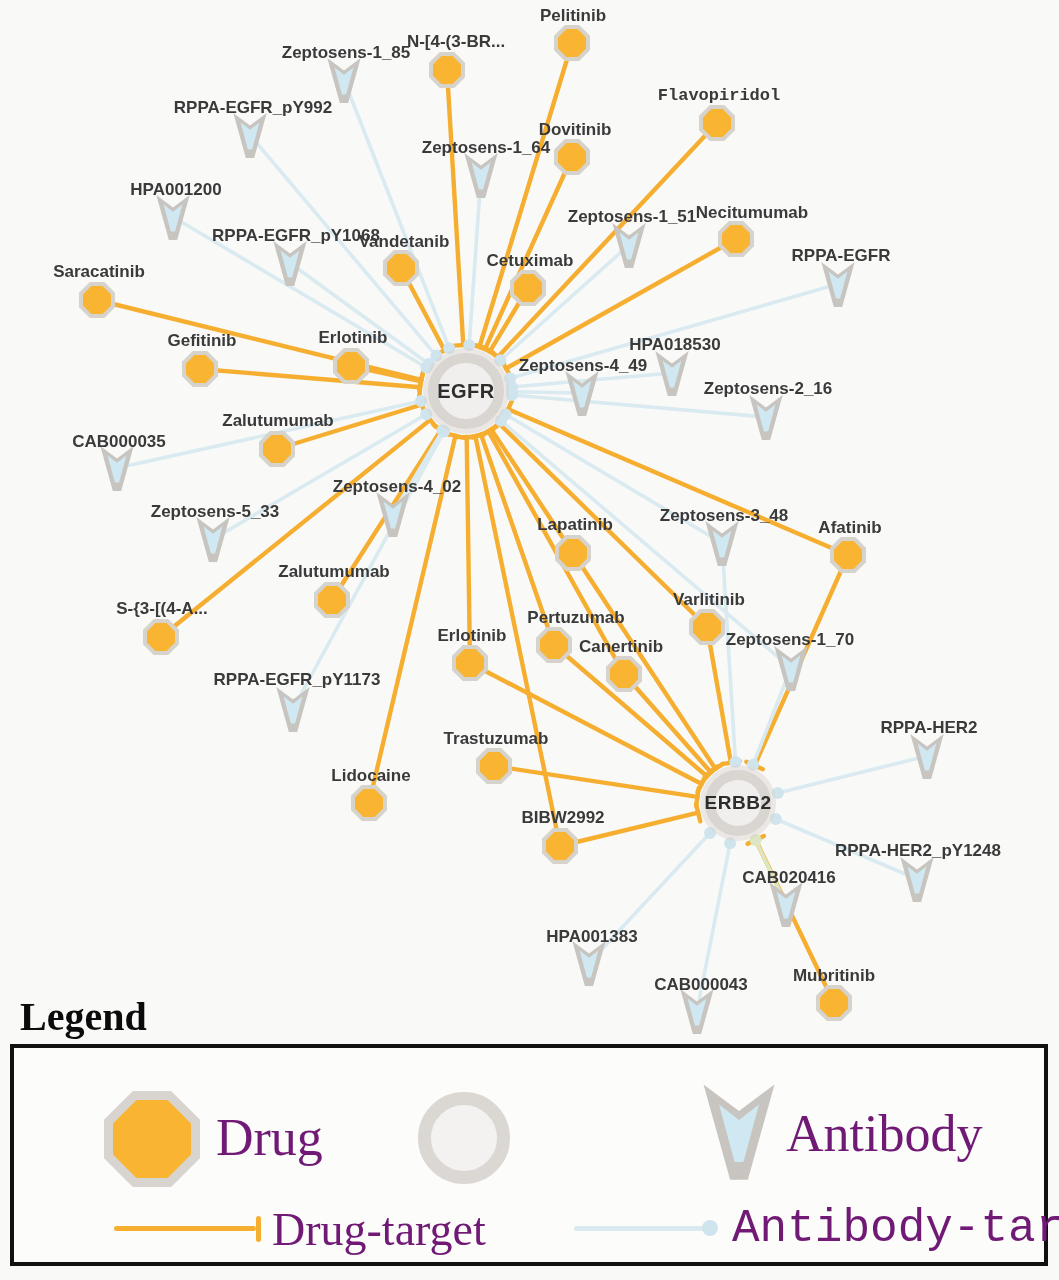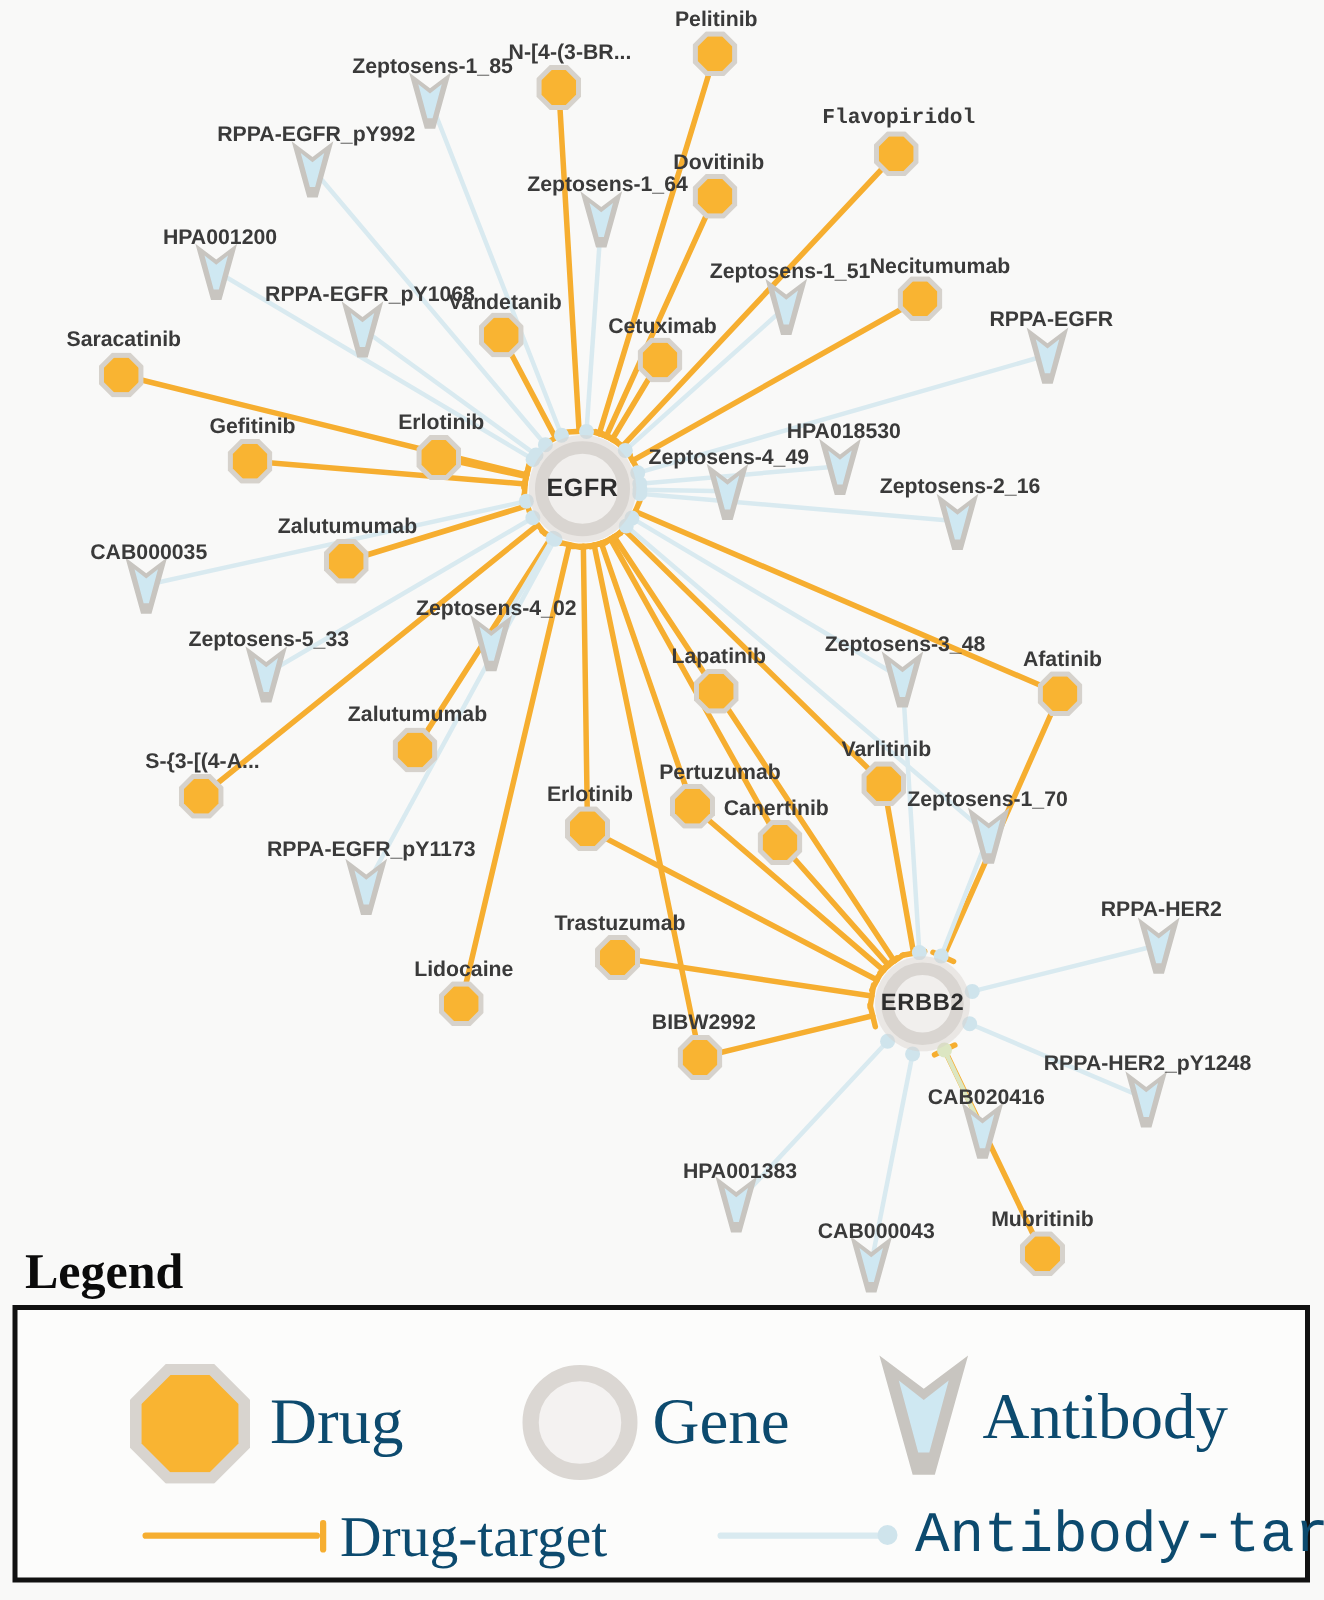--- a/index.html
+++ b/index.html
@@ -31,21 +31,21 @@
     font-family:"Liberation Serif","DejaVu Serif",serif;
     font-weight:bold;font-size:40px;color:#0B0B0B;z-index:4;
   }
   .legend-box{
     position:absolute;left:10px;top:1044px;width:1030px;height:214px;
     background:#FCFCFB;border:4px solid #111;z-index:4;
   }
   .lg{position:absolute;}
   .legend-text{
     position:absolute;font-family:"Liberation Serif","DejaVu Serif",serif;
-    color:#0c4a6e;white-space:nowrap;
+    color:#701a75;white-space:nowrap;
   }
   .lt-big{font-size:52px;}
   .lt-med{font-size:46px;}
   .legend-gene{
     border-radius:50%;
     width:66px;height:66px;border:13px solid #DBD7D3;background:#F4F2F1;
   }
   .hline{position:absolute;border-radius:3px;}
 </style>
 </head>
@@ -365,21 +365,20 @@
   <div class="legend-title">Legend</div>
 
   <div class="legend-box">
 
     <div class="lg oct" style="left:90px;top:43px;width:96px;height:96px;background:#D8D4CF;">
       <div class="oct" style="position:absolute;inset:9px;background:#F9B432;"></div>
     </div>
     <div class="legend-text lt-big" style="left:202px;top:60px;">Drug</div>
 
     <div class="lg legend-gene" style="left:404px;top:44px;"></div>
-    <div class="legend-text lt-big" style="left:508px;top:60px;">Gene</div>
 
     <svg class="lg" style="left:687px;top:32px;" width="76" height="102" viewBox="0 0 34 46">
       <polygon points="1,2 17,14 33,2 21,45 13,45" fill="#C8C5C0"></polygon>
       <polygon points="8,11 17,18 26,11 19,37 15,37" fill="#CFE8F2"></polygon>
     </svg>
     <div class="legend-text lt-big" style="left:772px;top:56px;">Antibody</div>
 
     <div class="hline" style="left:100px;top:178px;width:142px;height:5px;background:#F6AE30;"></div>
     <div class="hline" style="left:242px;top:168px;width:5px;height:26px;background:#F6AE30;"></div>
     <div class="legend-text lt-med" style="left:258px;top:155px;">Drug-target</div>

